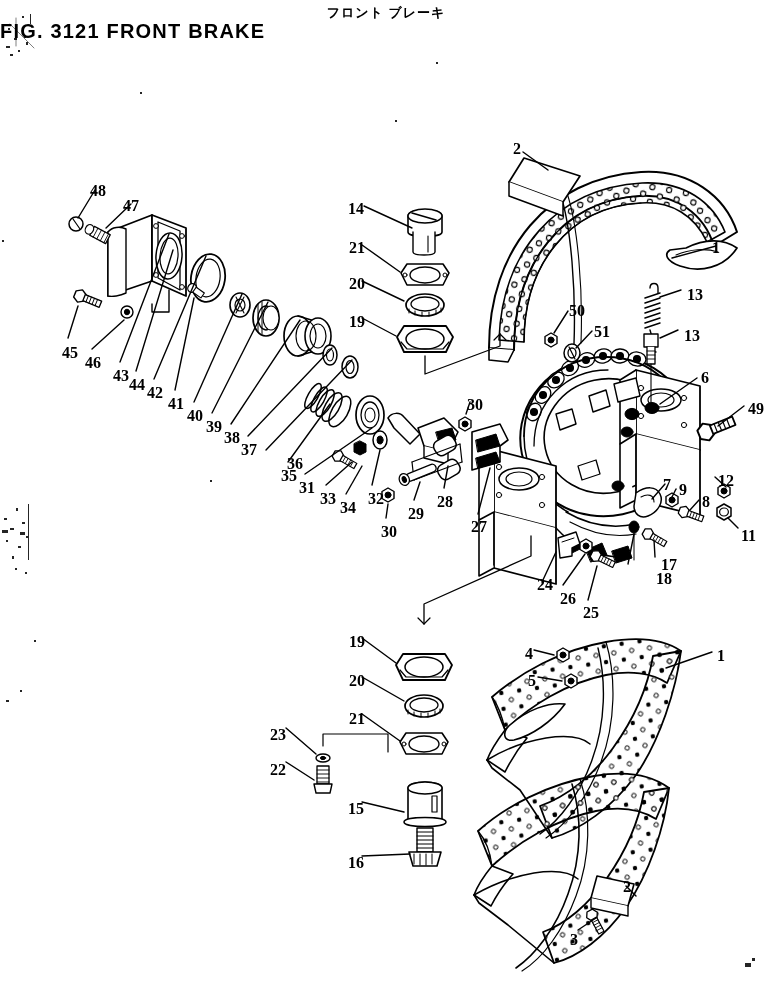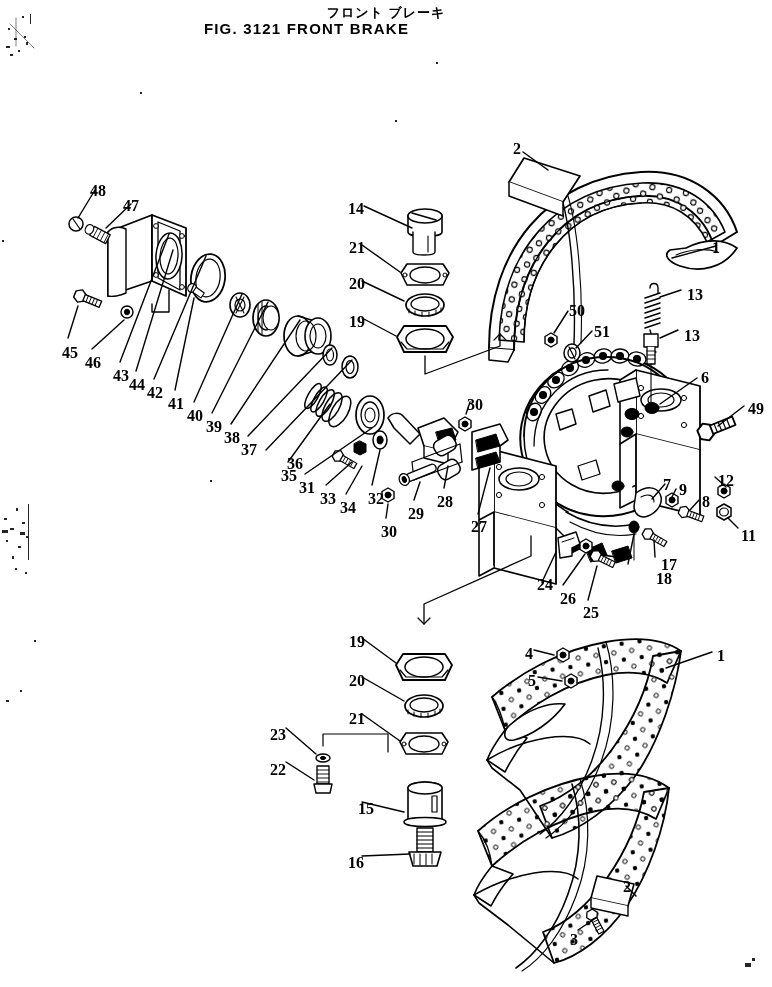--- a/index.html
+++ b/index.html
@@ -2,22 +2,22 @@
 <html><head>
 <meta charset="utf-8">
 <style>
   html,body{margin:0;padding:0;background:#fff;}
   body{width:772px;height:987px;position:relative;overflow:hidden;
        font-family:"Liberation Sans",sans-serif;color:#000;}
   #sheet{position:absolute;inset:0;width:772px;height:987px;background:#fff;}
   svg{position:absolute;left:0;top:0;}
   .ttl-jp{position:absolute;left:0;top:4px;width:772px;text-align:center;
           font-size:13px;font-weight:bold;letter-spacing:1px;}
-  .ttl-en{position:absolute;left:0;top:20px;width:613px;text-align:center;
-          font-size:15px;font-weight:bold;letter-spacing:1.2px;}
+  .ttl-en{position:absolute;left:0;top:20px;width:613px;
+          font-size:20px;font-weight:bold;letter-spacing:1.2px;}
   .cal{position:absolute;font-size:16px;font-weight:bold;line-height:1;
        font-family:"Liberation Serif",serif;white-space:nowrap;}
 </style>
 </head>
 <body>
 
 <div id="sheet">
 
   <div class="ttl-jp">フロント ブレーキ</div>
   <div class="ttl-en">FIG. 3121  FRONT BRAKE</div>
@@ -568,21 +568,21 @@
       <div class="cal" style="left: 528px; top: 673px;">5</div>
       <div class="cal" style="left: 701px; top: 370px;">6</div>
       <div class="cal" style="left: 663px; top: 477px;">7</div>
       <div class="cal" style="left: 702px; top: 494px;">8</div>
       <div class="cal" style="left: 679px; top: 482px;">9</div>
       <div class="cal" style="left: 684px; top: 328px;">13</div>
       <div class="cal" style="left: 741px; top: 528px;">11</div>
       <div class="cal" style="left: 718px; top: 473px;">12</div>
       <div class="cal" style="left: 687px; top: 287px;">13</div>
       <div class="cal" style="left: 348px; top: 201px;">14</div>
-      <div class="cal" style="left: 358px; top: 801px;">15</div>
+      <div class="cal" style="left: 348px; top: 801px;">15</div>
       <div class="cal" style="left: 348px; top: 855px;">16</div>
       <div class="cal" style="left: 661px; top: 557px;">17</div>
       <div class="cal" style="left: 656px; top: 571px;">18</div>
       <div class="cal" style="left: 349px; top: 314px;">19</div>
       <div class="cal" style="left: 349px; top: 276px;">20</div>
       <div class="cal" style="left: 349px; top: 240px;">21</div>
       <div class="cal" style="left: 349px; top: 634px;">19</div>
       <div class="cal" style="left: 349px; top: 673px;">20</div>
       <div class="cal" style="left: 349px; top: 711px;">21</div>
       <div class="cal" style="left: 270px; top: 762px;">22</div>

